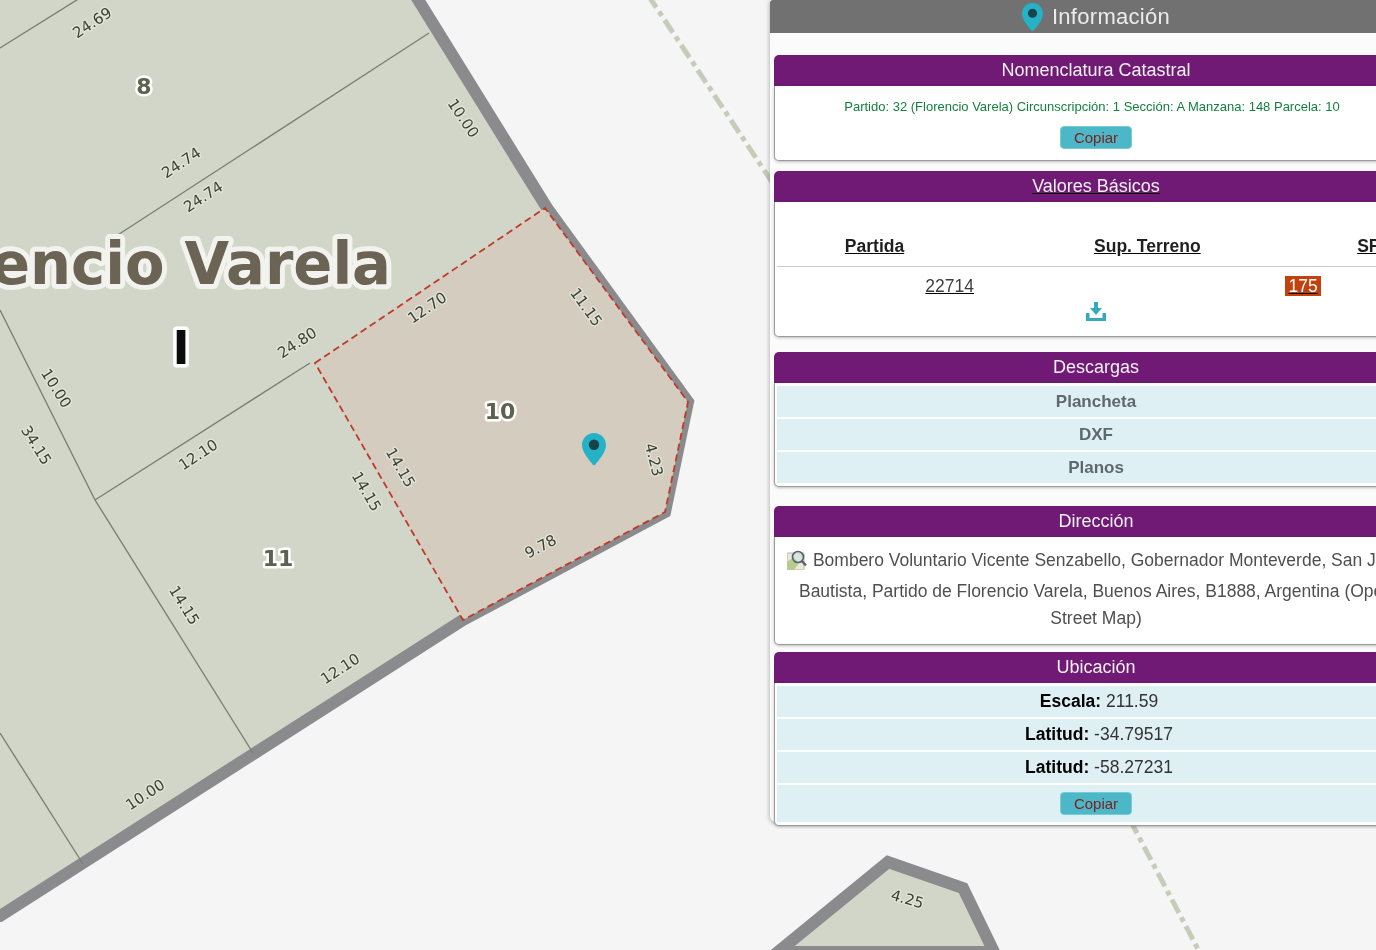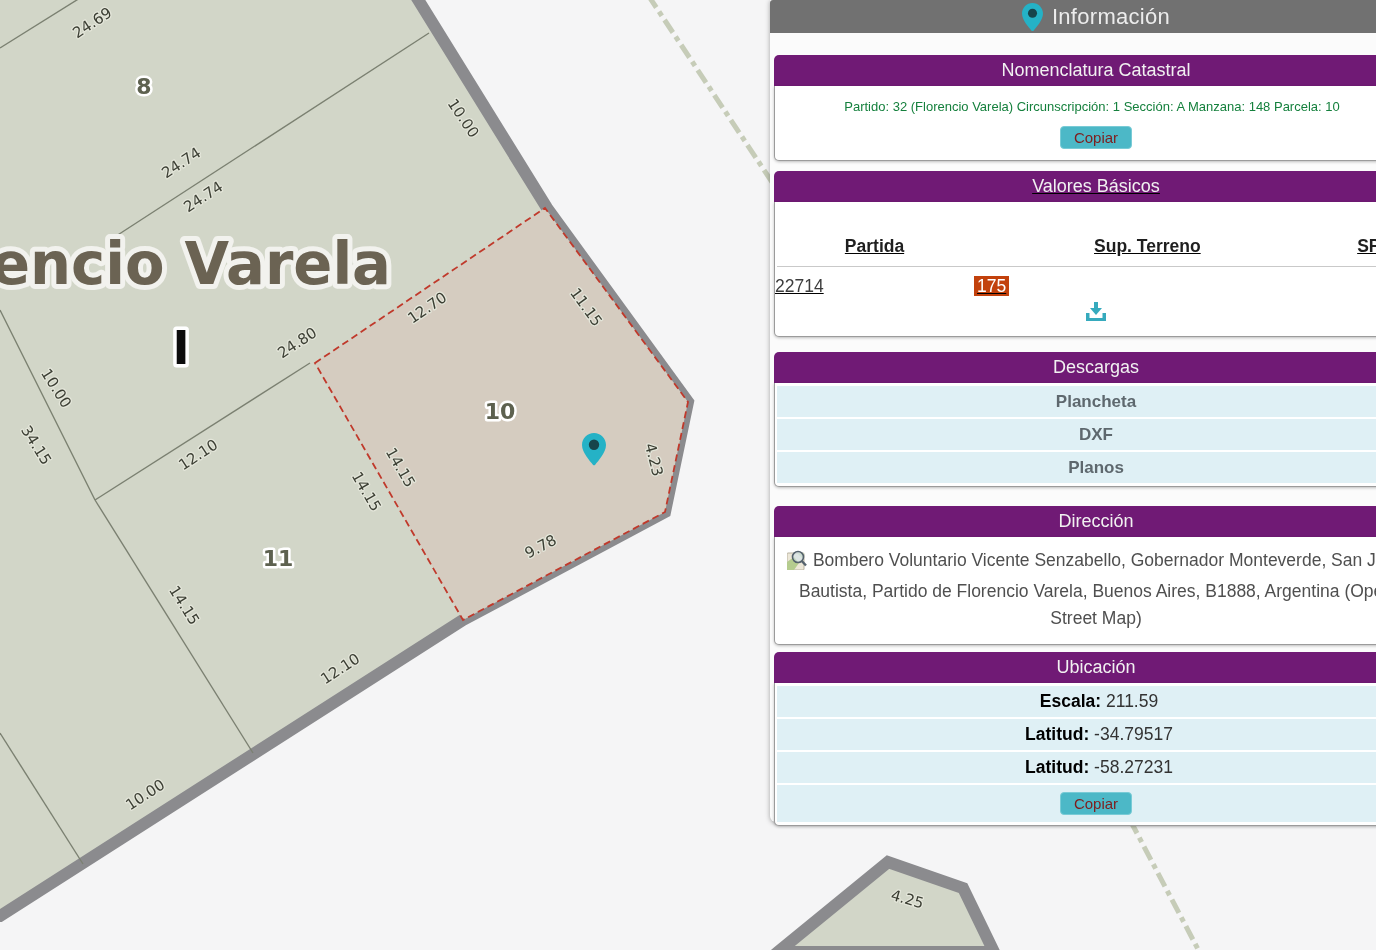--- a/index.html
+++ b/index.html
@@ -33,21 +33,21 @@
   .nom-text{margin:0;padding:9px 16px 4px 8px;font-size:13px;color:#15803d;text-align:center;line-height:24px;}
   .btn-row{text-align:center;padding:3px 0 11px 0;}
   .copy-btn{background:#4cb8c7;border:1px solid #79cbd6;color:#7f1d1d;font-size:15px;
          font-family:"Liberation Sans",sans-serif;border-radius:4px;padding:2px 13px;cursor:pointer;}
   
   .val-grid{display:grid;grid-template-columns:31% 54% 15%;padding-top:34px;}
   .val-grid .cell{text-align:center;font-size:17.5px;}
   .val-grid .head{font-weight:bold;color:#1f1f1f;}
   .val-rule{border-top:1px solid #c9c9c9;margin:9px 2px 0 2px;}
   .val-row{display:grid;grid-template-columns:31% 54% 15%;padding-top:9px;}
-  .val-row .cell{text-align:left;font-size:17.5px;color:#3d3d3d;}
+  .val-row .cell{text-align:right;font-size:17.5px;color:#3d3d3d;}
   .sel{background:#c2410c;color:#fff;padding:0 3px;}
   .dl-row{text-align:center;padding:5px 0 10px 0;}
   .dl-row svg{cursor:pointer;}
   
   .cyan-body{padding:3px 2px;}
   .cyan-row{background:#dff0f5;height:31px;line-height:31px;text-align:center;margin-bottom:2px;}
   .cyan-row:last-child{margin-bottom:0;}
   .link-row{font-size:17px;font-weight:bold;color:#5e686e;cursor:pointer;}
   .loc-row{font-size:17.5px;color:#333;padding-left:6px;}
   .loc-row b{color:#000;}

